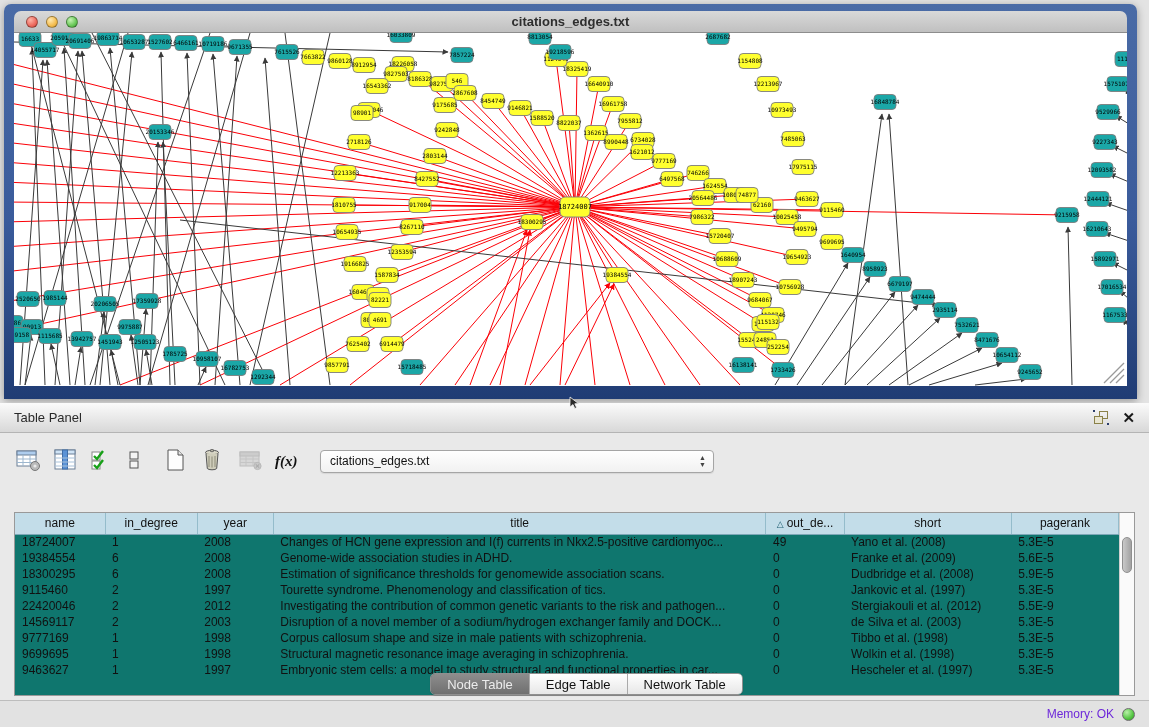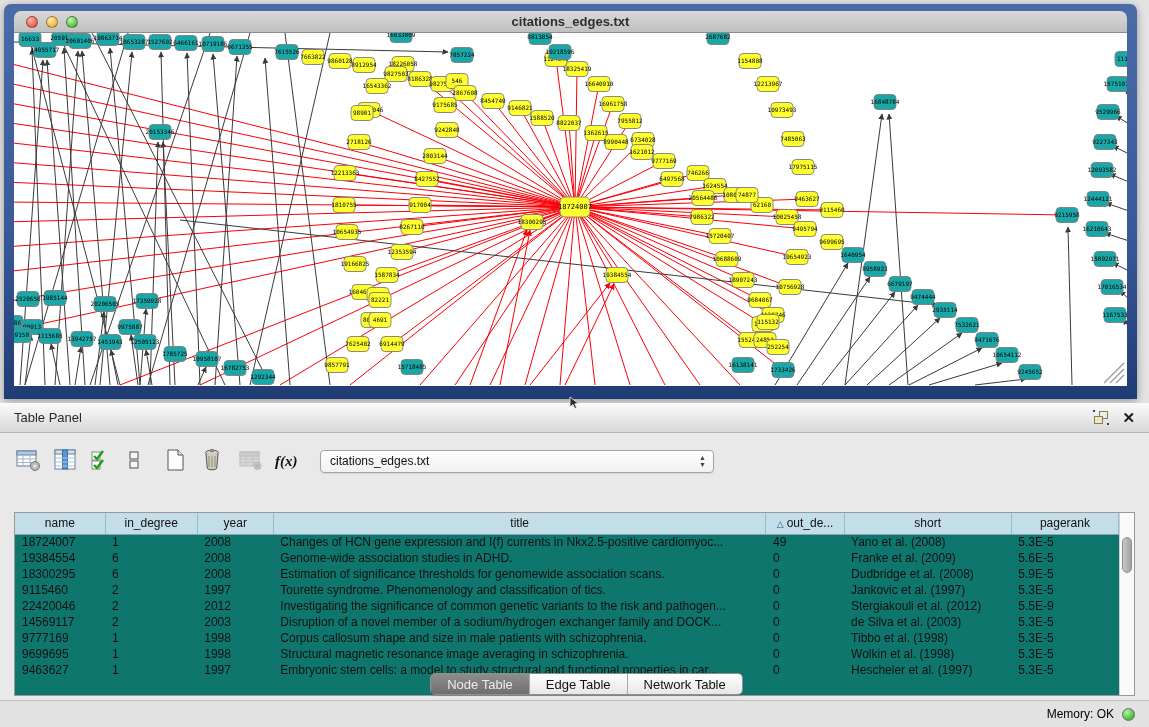--- a/index.html
+++ b/index.html
@@ -61,21 +61,21 @@
   .tabs-row { position:absolute; left:12px; top:240px; width:100%; display:flex; justify-content:center; }
   .seg { display:flex; border:1px solid #8f8f8f; border-radius:5px; overflow:hidden; height:22px;
     box-shadow:0 1px 1px rgba(0,0,0,.15); }
   .seg .tab { padding:0 16px; font-size:13px; display:flex; align-items:center;
     background:linear-gradient(#ffffff,#e7e7e7); color:#111; border-right:1px solid #aaa; cursor:default; }
   .seg .tab:last-child { border-right:none; }
   .seg .tab.active { background:linear-gradient(#8d8d8d,#6f6f6f); color:#ececec; }
 
   .status-bar { position:absolute; left:0; bottom:0; width:100%; height:27px; background:#e2e2e2;
     border-top:1px solid #bdbdbd; display:flex; align-items:center; justify-content:flex-end; }
-  .memory-label { font-size:12px; color:#000000; margin-right:8px; }
+  .memory-label { font-size:12px; color:#6d28d9; margin-right:8px; }
   .memory-dot { width:13px; height:13px; border-radius:50%; margin-right:14px;
     background:radial-gradient(circle at 35% 30%, #b8f0a8, #55c643 60%, #2f9423); border:1px solid #6d6d6d; }
 </style>
 </head>
 <body>
 
 <div class="net-window">
   <div class="titlebar">
     <div class="lights">
       <span class="light red"></span>
@@ -935,21 +935,21 @@
               <td>1997</td>
               <td>Tourette syndrome. Phenomenology and classification of tics.</td>
               <td>0</td>
               <td>Jankovic et al. (1997)</td>
               <td>5.3E-5</td>
             </tr>
             <tr>
               <td>22420046</td>
               <td>2</td>
               <td>2012</td>
-              <td>Investigating the significance of common genetic variants to the risk and pathogen...</td>
+              <td>Investigating the contribution of common genetic variants to the risk and pathogen...</td>
               <td>0</td>
               <td>Stergiakouli et al. (2012)</td>
               <td>5.5E-9</td>
             </tr>
             <tr>
               <td>14569117</td>
               <td>2</td>
               <td>2003</td>
               <td>Disruption of a novel member of a sodium/hydrogen exchanger family and DOCK...</td>
               <td>0</td>

